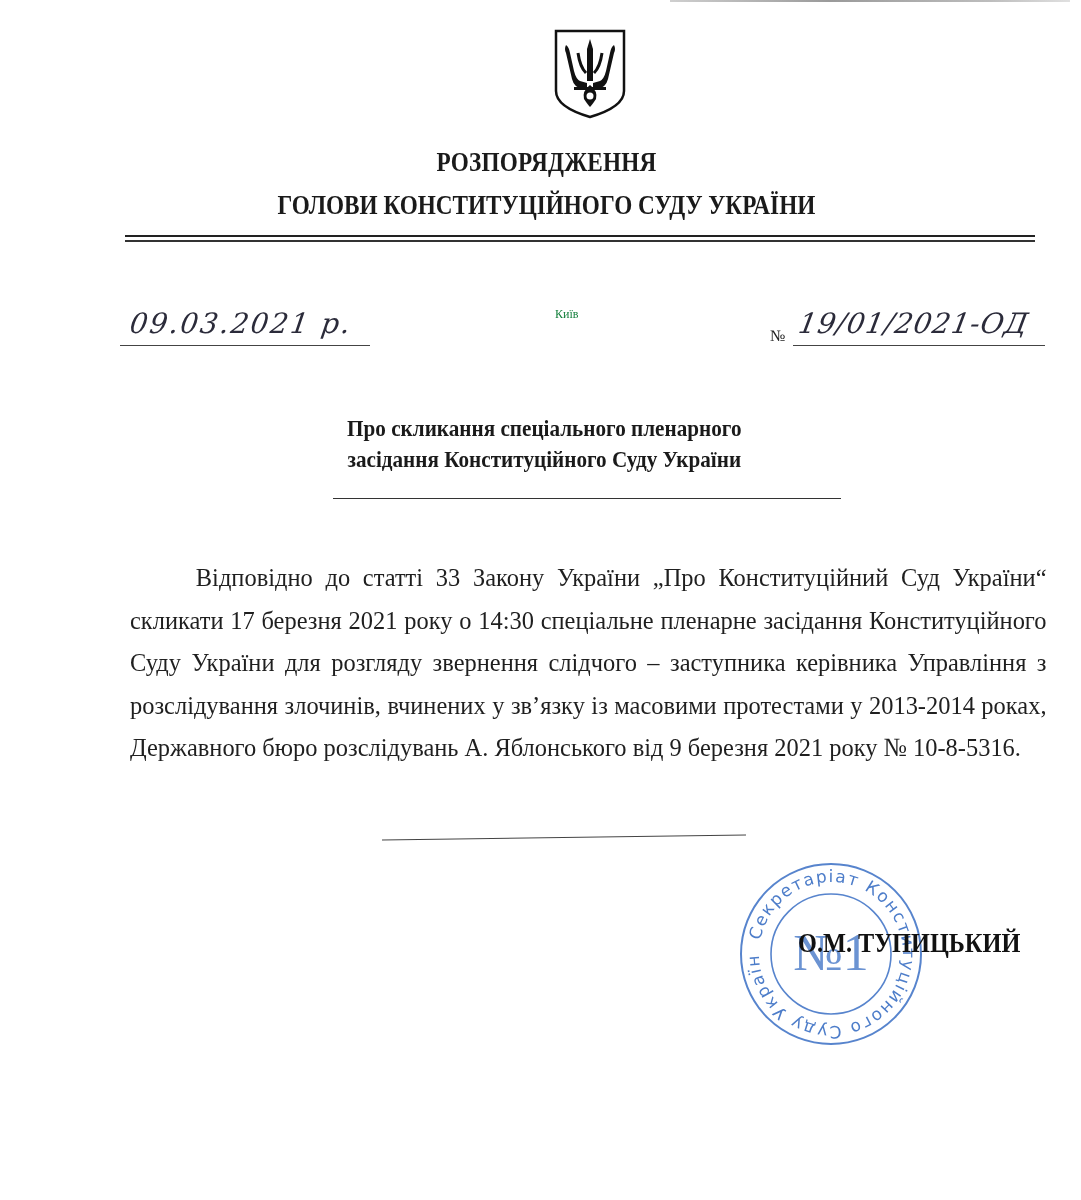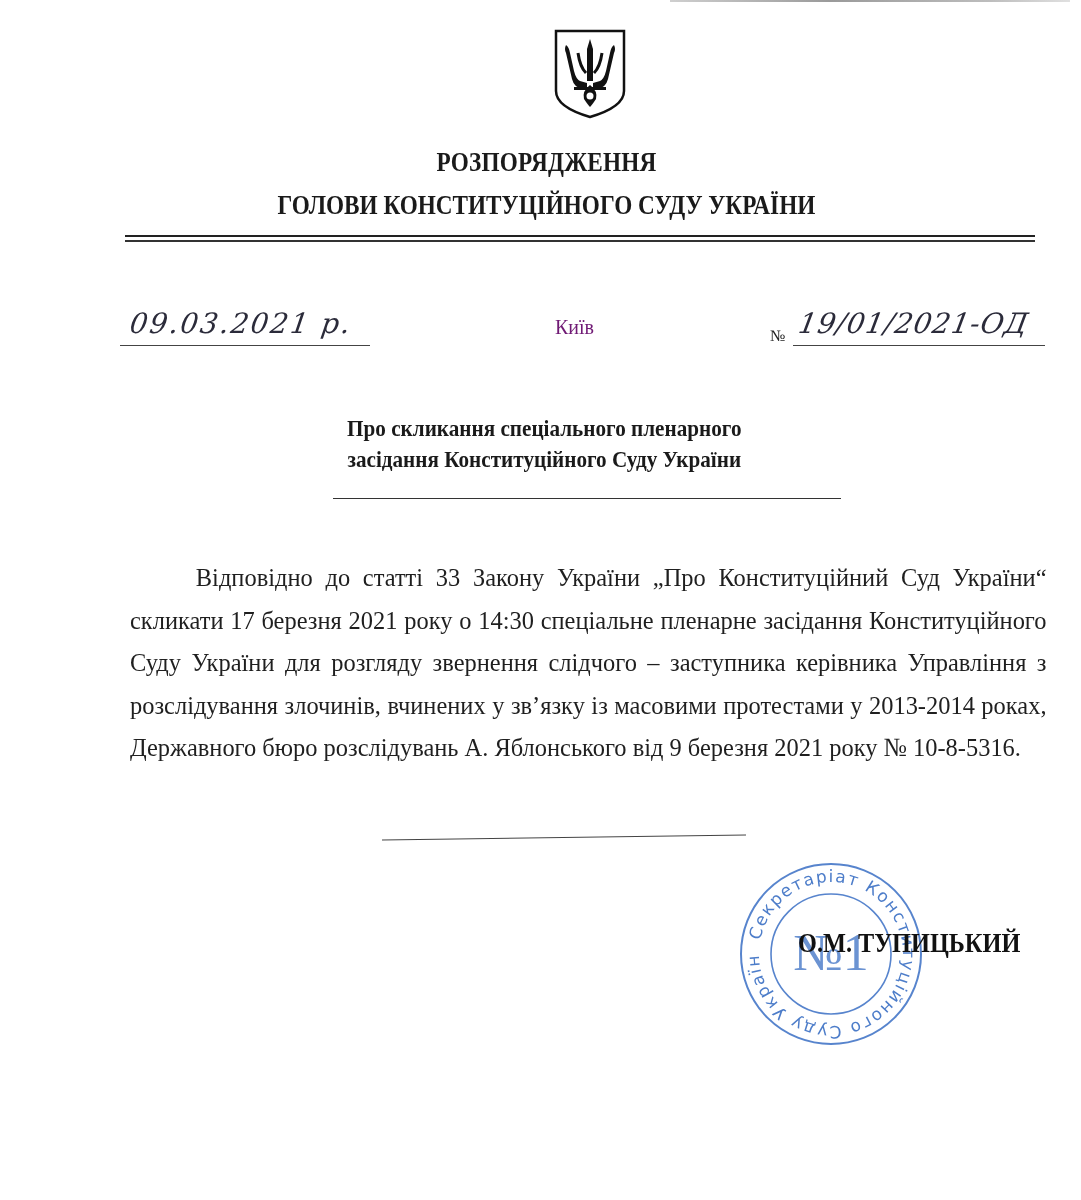--- a/index.html
+++ b/index.html
@@ -78,23 +78,23 @@
       font-family: "DejaVu Serif", serif;
       font-style: italic;
       font-size: 28px;
       color: #2b2b3a;
       letter-spacing: 2px;
       transform: skewX(-8deg);
     }
     .city {
       position: absolute;
       left: 555px;
-      top: 316px;
-      font-size: 20px;
-      color: #701a75;
+      top: 307px;
+      font-size: 12px;
+      color: #15803d;
     }
     .number-prefix {
       position: absolute;
       left: 770px;
       top: 327px;
       font-size: 16px;
       color: #222;
     }
     .number-field {
       position: absolute;

